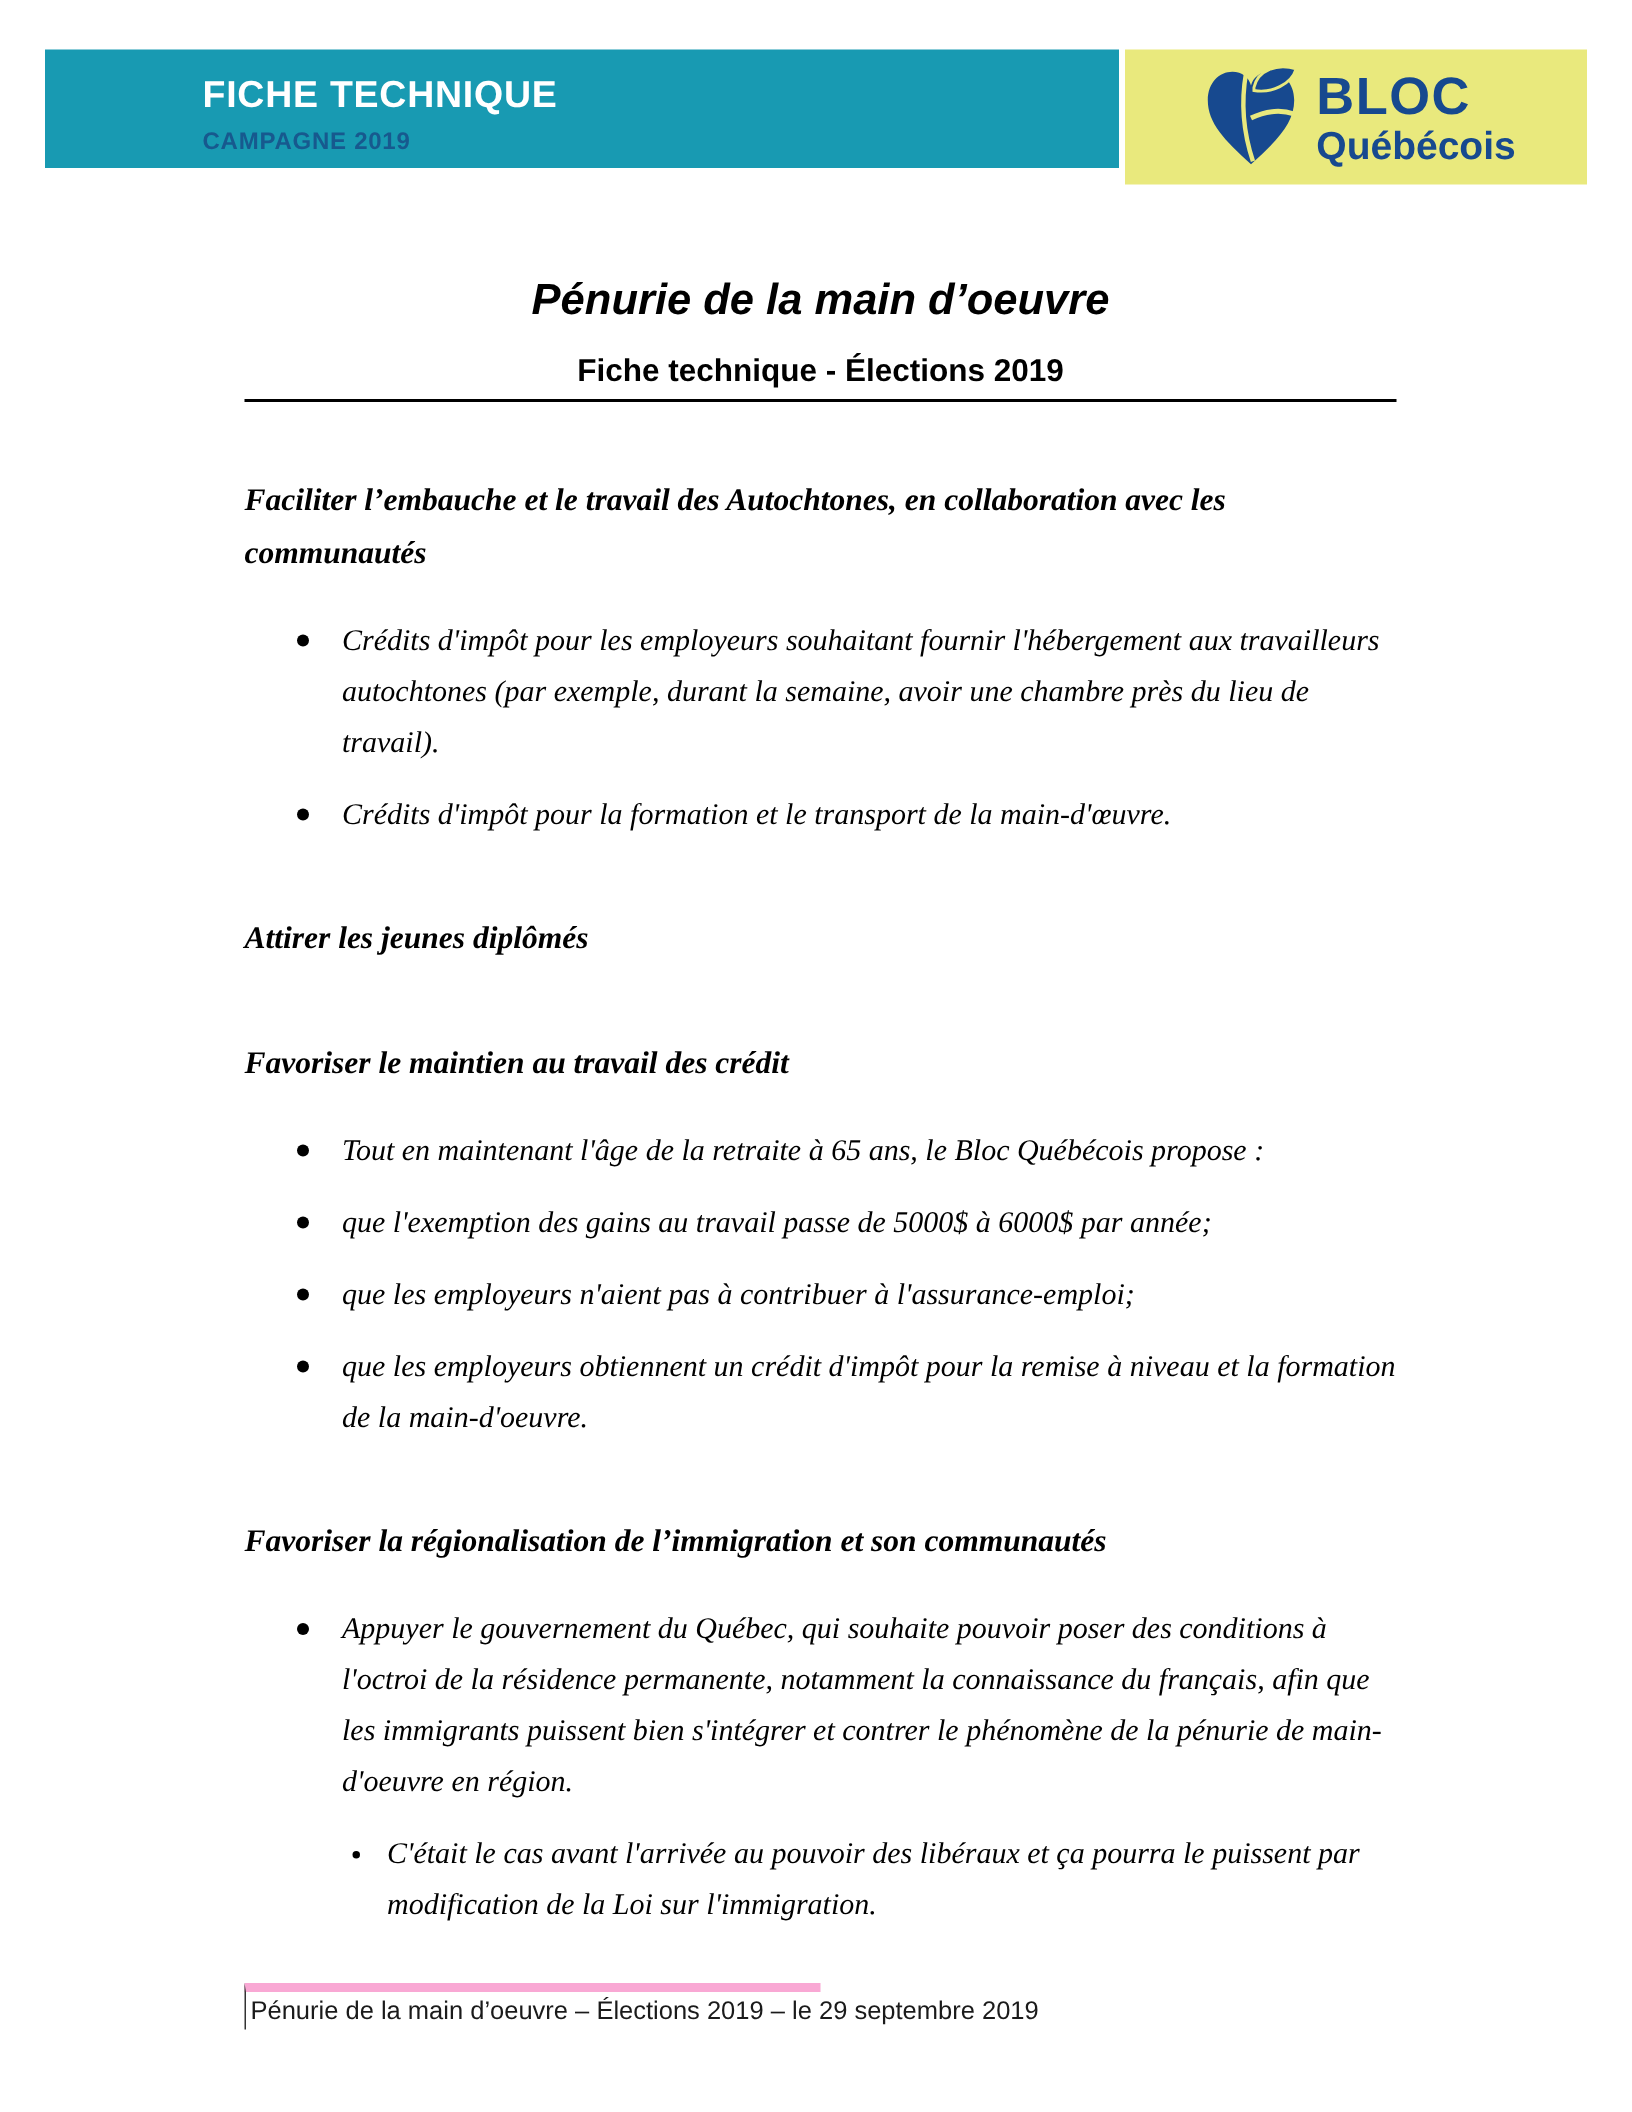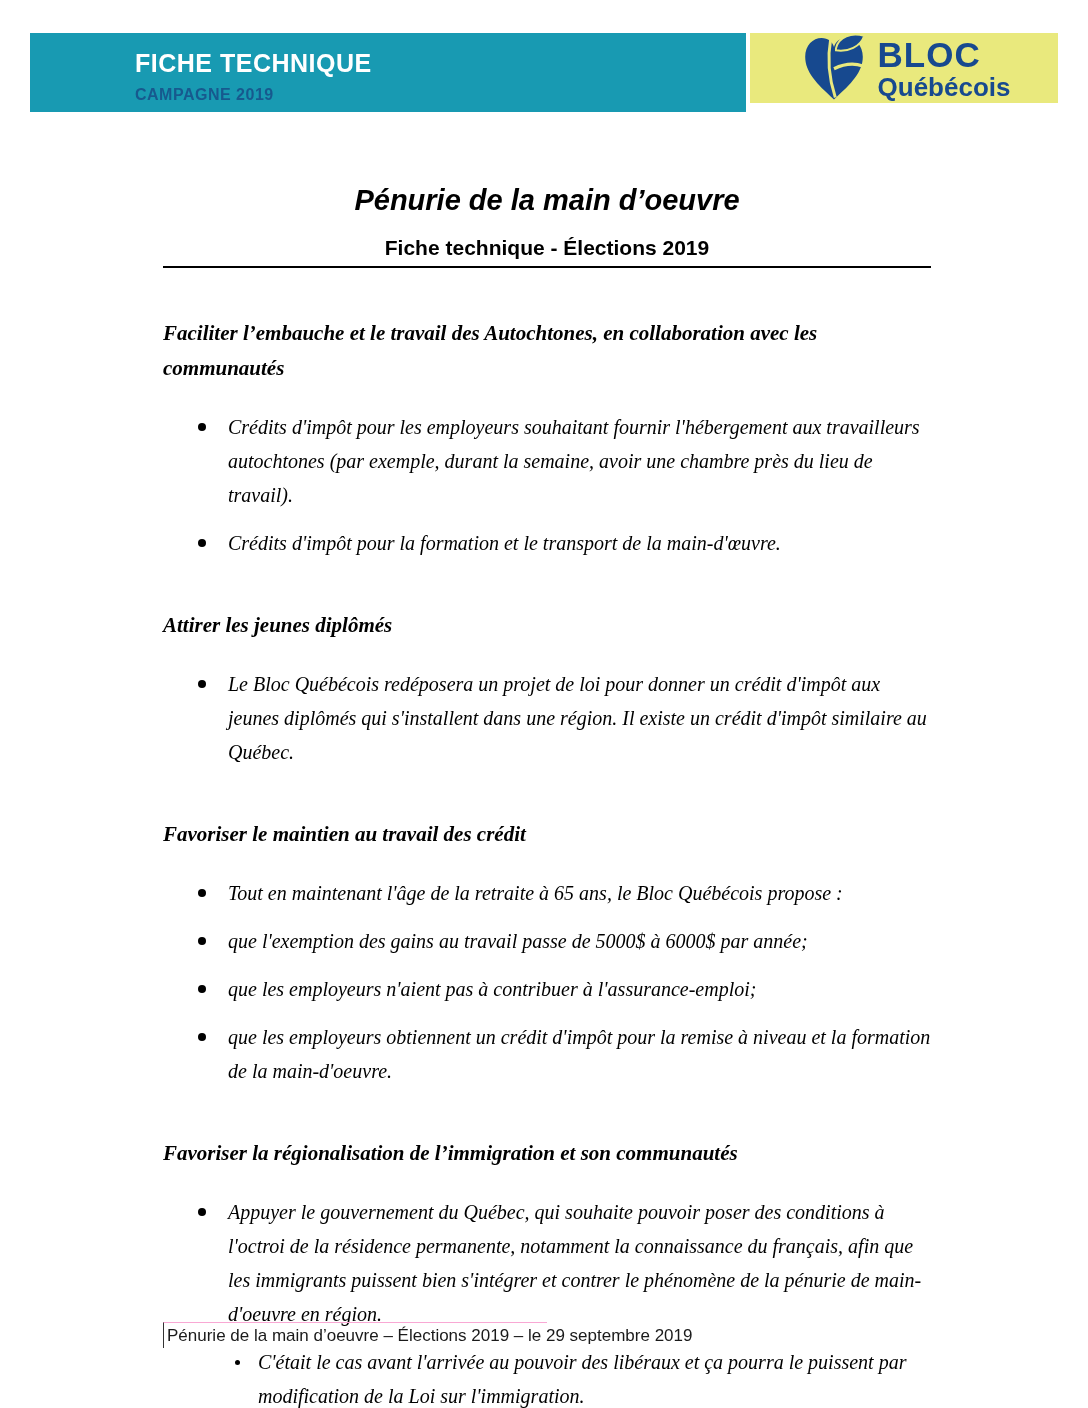--- a/index.html
+++ b/index.html
@@ -21,21 +21,21 @@
     background: var(--teal);
     box-sizing: border-box;
     padding: 15px 0 0 105px;
     font-family: Liberation Sans, sans-serif;
     font-weight: bold;
   }
   .band-title  { color: #ffffff;      font-size: 25px; letter-spacing: 0.5px; line-height: 30px; }
   .band-subtitle { color: var(--darkblue); font-size: 16px; letter-spacing: 0.5px; line-height: 30px; margin-top: 2px; }
   .band-logo {
     position: absolute; left: 720px; top: 0;
-    width: 308px; height: 70px;
+    width: 308px; height: 90px;
     background: var(--yellow);
     display: flex; align-items: center; justify-content: center;
     gap: 8px;
   }
   .logo-mark { width: 72px; height: 72px; flex: 0 0 auto; }
   .logo-text {
     font-family: "Liberation Sans", sans-serif;
     font-weight: bold; color: var(--navy);
     line-height: 1;
   }
@@ -92,21 +92,21 @@
   .bullet.lvl2 .dot { left: 72px; width: 5px; height: 5px; top: 15px; }
 
   
   .page-footer {
     position: absolute; left: 163px; top: 1322px; width: 768px;
     font-family: "Liberation Sans", sans-serif;
     font-size: 17px; color: #1a1a1a;
   }
   .footer-box {
     width: 380px;
-    border-top: 1px solid #f9a8d4;
+    border-top: 6px solid #f9a8d4;
     border-left: 1px solid #333;
     padding: 3px 0 2px 3px;
     white-space: nowrap;
   }
 </style>
 </head>
 <body style="--teal: #189ab2; --darkblue: #17598e; --yellow: #e9e97d; --navy: #17498f;">
 
 <div class="page">
 
@@ -138,21 +138,20 @@
     <div class="doc-subtitle">Fiche technique - Élections 2019</div>
     <div class="rule"></div>
     <div>
         <section class="doc-section">
           <h2 class="sec-heading">Faciliter l’embauche et le travail des Autochtones, en collaboration avec les communautés</h2>
           <div class="bullet lvl1"><span class="dot"></span><span>Crédits d'impôt pour les employeurs souhaitant fournir l'hébergement aux travailleurs autochtones (par exemple, durant la semaine, avoir une chambre près du lieu de travail).</span></div>
           <div class="bullet lvl1"><span class="dot"></span><span>Crédits d'impôt pour la formation et le transport de la main-d'œuvre.</span></div>
         </section>
         <section class="doc-section">
           <h2 class="sec-heading">Attirer les jeunes diplômés</h2>
-          <div class="bullet lvl1"><span class="dot"></span><span>Le Bloc Québécois redéposera un projet de loi pour donner un crédit d'impôt aux jeunes diplômés qui s'installent dans une région. Il existe un crédit d'impôt similaire au Québec.</span></div>
         </section>
         <section class="doc-section">
           <h2 class="sec-heading">Favoriser le maintien au travail des crédit</h2>
           <div class="bullet lvl1"><span class="dot"></span><span>Tout en maintenant l'âge de la retraite à 65 ans, le Bloc Québécois propose :</span></div>
           <div class="bullet lvl1"><span class="dot"></span><span>que l'exemption des gains au travail passe de 5000$ à 6000$ par année;</span></div>
           <div class="bullet lvl1"><span class="dot"></span><span>que les employeurs n'aient pas à contribuer à l'assurance-emploi;</span></div>
           <div class="bullet lvl1"><span class="dot"></span><span>que les employeurs obtiennent un crédit d'impôt pour la remise à niveau et la formation de la main-d'oeuvre.</span></div>
         </section>
         <section class="doc-section">
           <h2 class="sec-heading">Favoriser la régionalisation de l’immigration et son communautés</h2>

